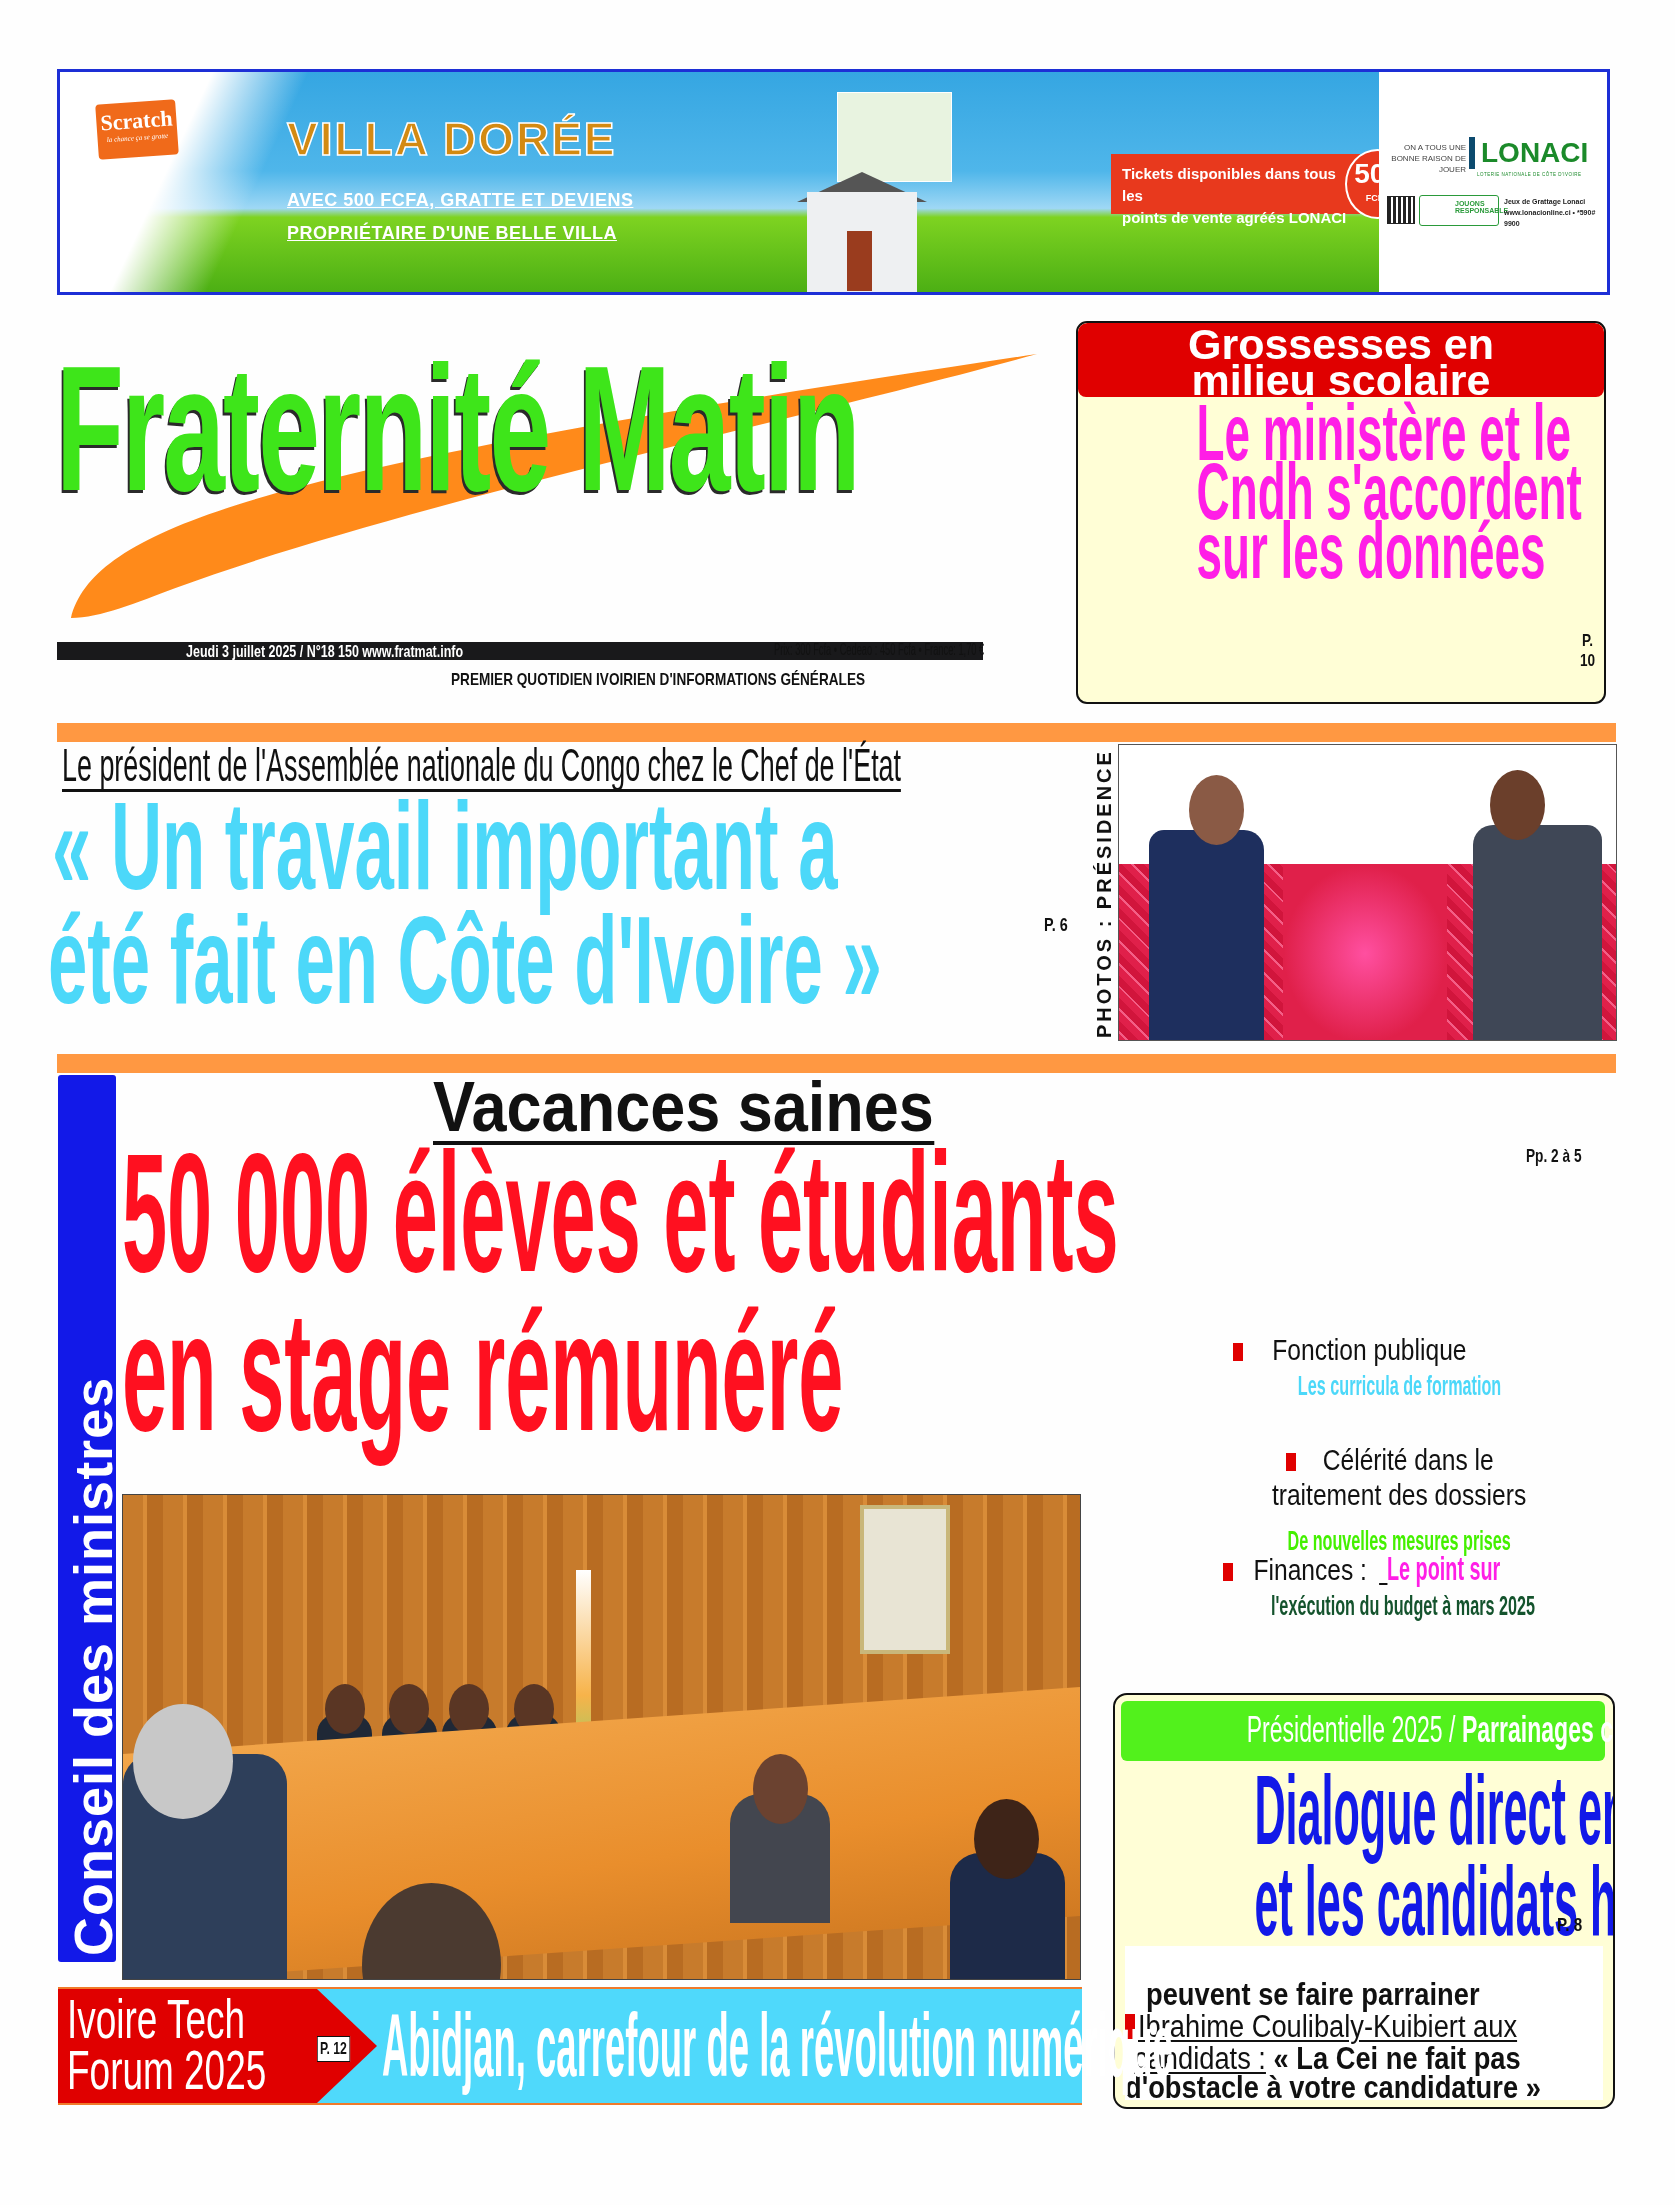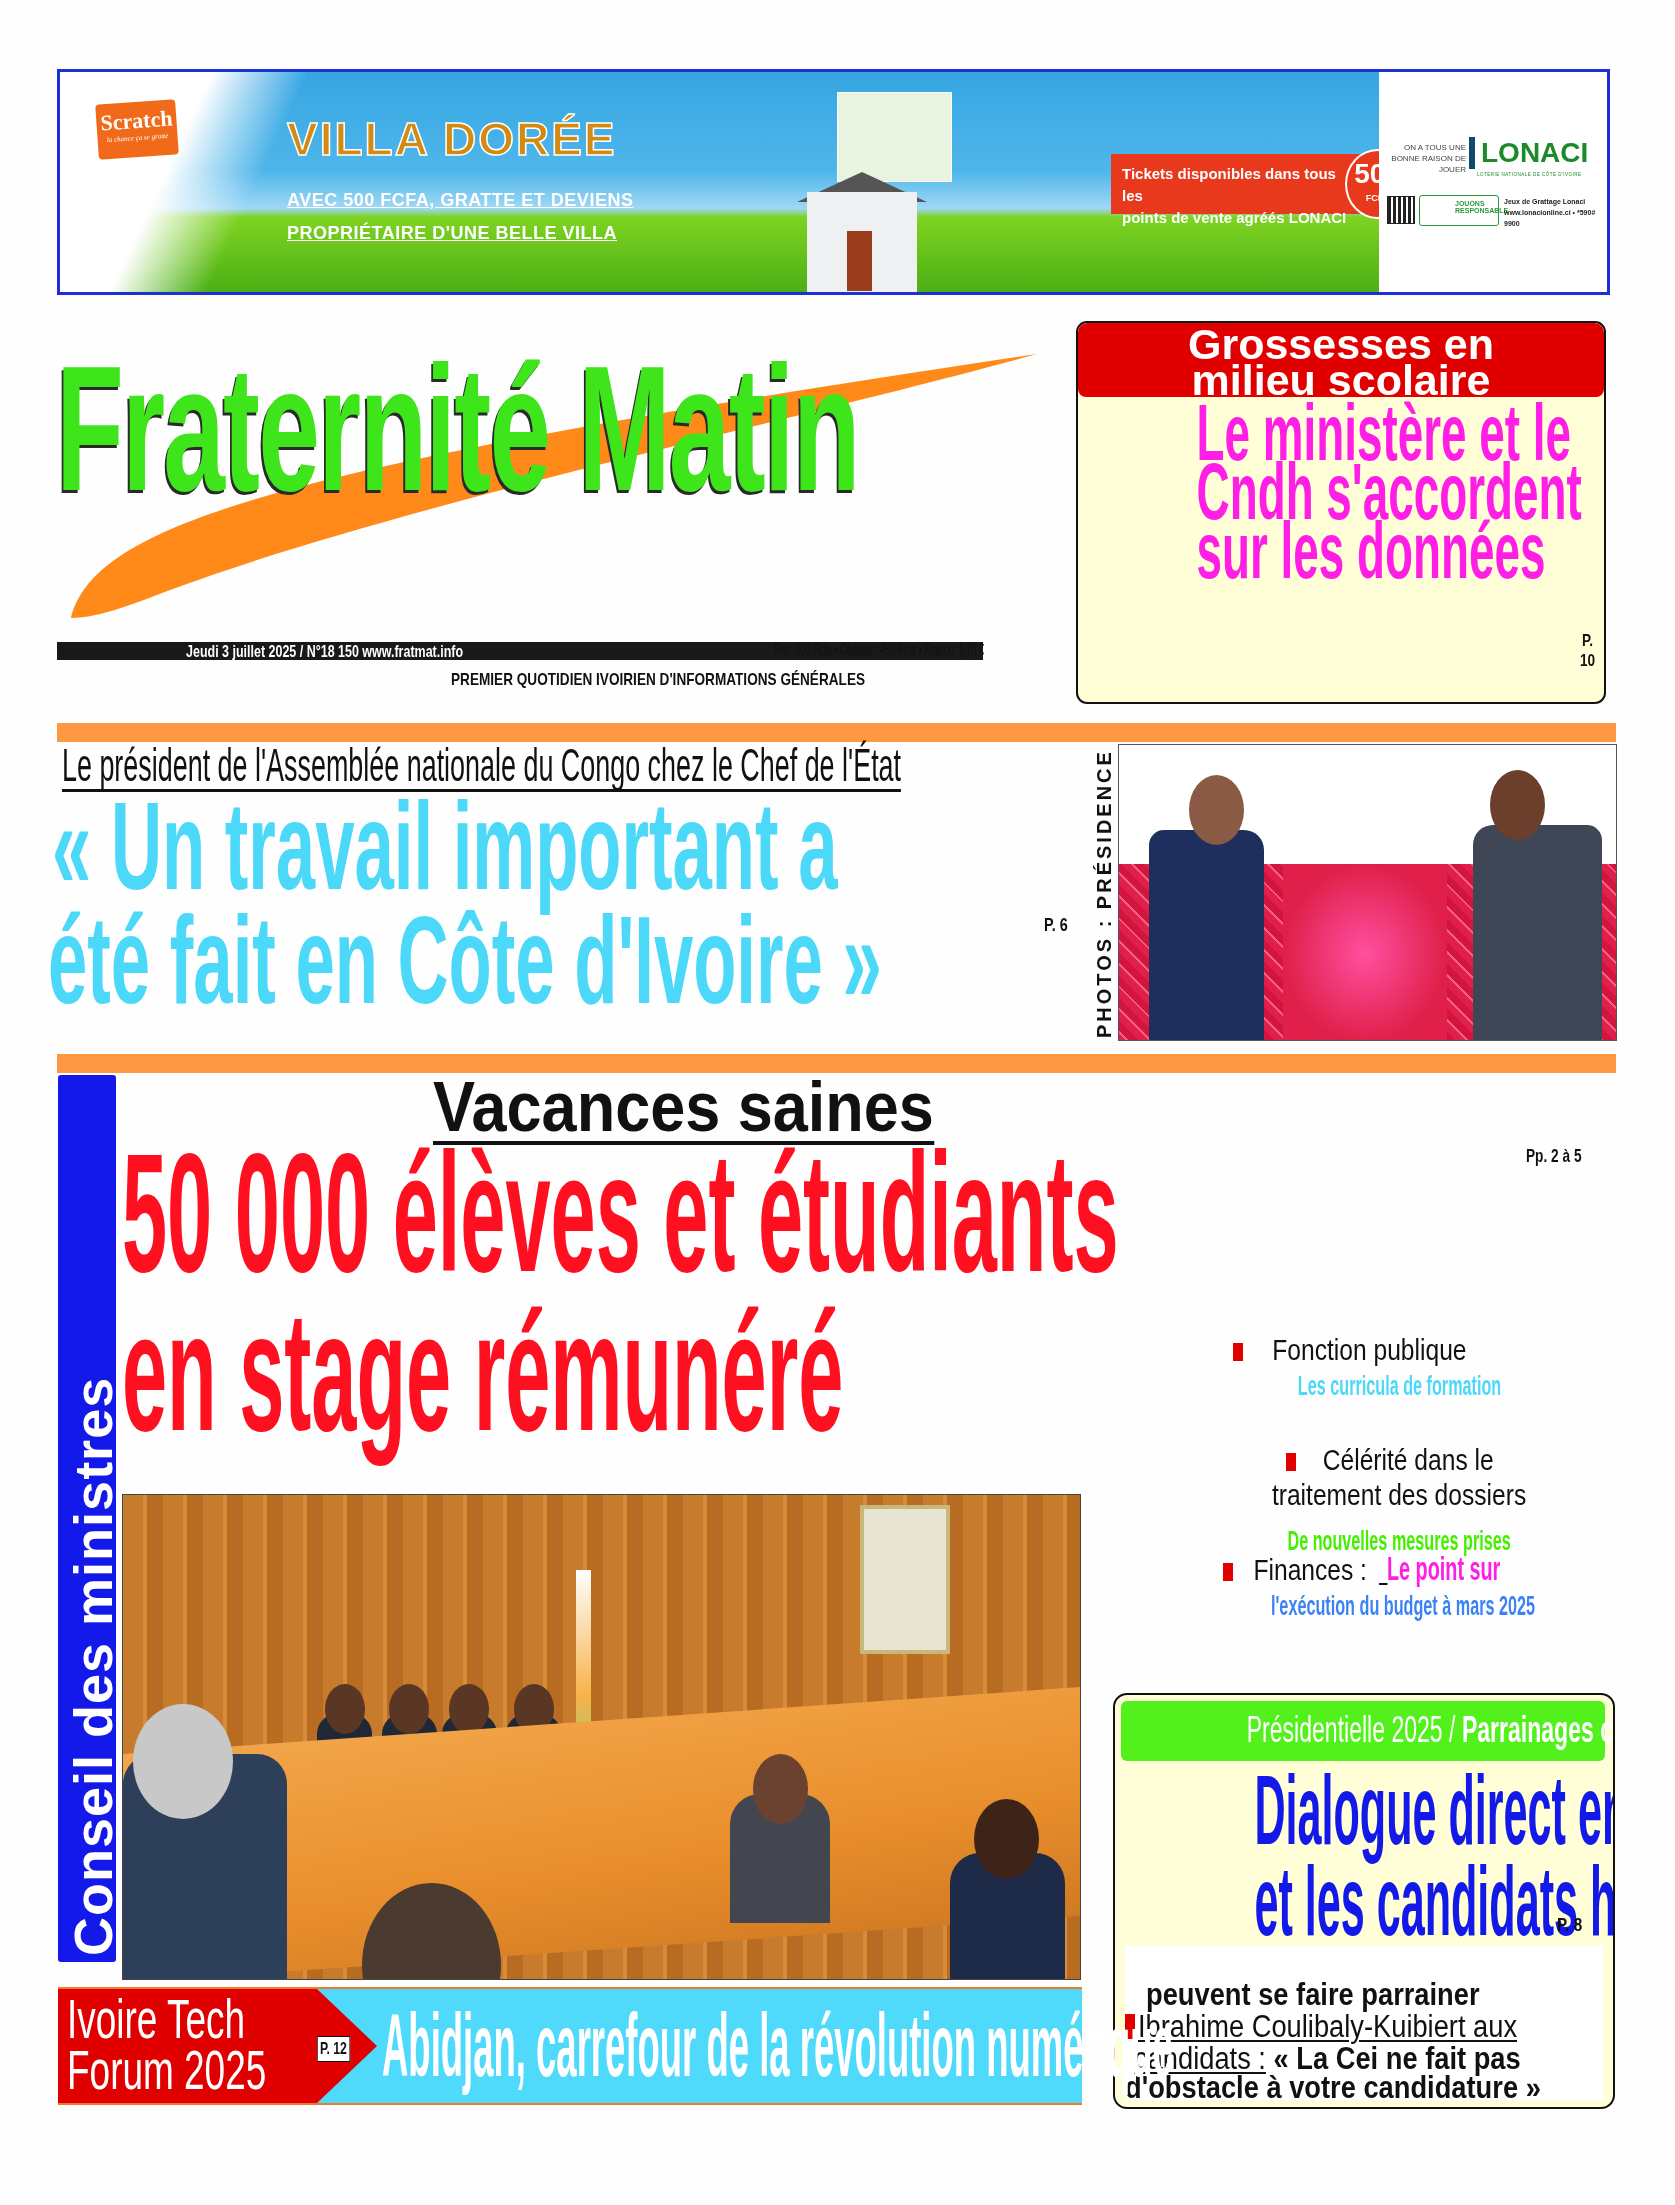--- a/index.html
+++ b/index.html
@@ -96,21 +96,21 @@
   #bullets .cat { font-size: 30px; line-height: 31px; text-decoration: underline; text-decoration-thickness: 2px; text-underline-offset: 3px; }
   #bullets .cat .inner { display: inline-block; transform: scaleX(0.82); transform-origin: center top; white-space: nowrap; }
   #bullets .sub { font-size: 27px; font-weight: bold; line-height: 36px; white-space: nowrap; }
   #bullets .sub .inner { display: inline-block; transform: scaleX(0.6); transform-origin: center top; }
   #b1 { position: absolute; left: 50px; top: 0; }
   #b1s { position: absolute; left: 0; top: 34px; width: 433px; color: #4cd8f9; }
   #b2 { position: absolute; left: 0; top: 110px; width: 433px; }
   #b2s { position: absolute; left: 0; top: 189px; width: 433px; color: #44f000; }
   #b3 { position: absolute; left: 0; top: 219px; width: 433px; }
   #b3 .mag { color: #ff1ee6; font-weight: bold; font-size: 33px; text-decoration: none; display: inline-block; transform: scaleX(0.6); transform-origin: left top; }
-  #b3s { position: absolute; left: 0; top: 254px; width: 433px; color: #3b82f6; }
+  #b3s { position: absolute; left: 0; top: 254px; width: 433px; color: #14532d; }
 
   #photo2 { left: 122px; top: 1494px; width: 959px; height: 486px; border: 1.5px solid #444; overflow: hidden;
     background: repeating-linear-gradient(90deg, #c77b2c 0 20px, #d98c38 20px 24px, #b86c22 24px 40px); }
   #photo2 .table { position: absolute; left: 0; top: 259px; width: 100%; height: 229px;
     background: linear-gradient(175deg, #f2a64a 0%, #e98e2c 60%, #d07a22 100%); transform: skewY(-4deg); transform-origin: left top; }
   #photo2 .portrait { position: absolute; left: 737px; top: 10px; width: 90px; height: 149px; background: #e8e4d4; border: 4px solid #c9b77a; }
   #photo2 .flag { position: absolute; left: 453px; top: 75px; width: 15px; height: 209px; background: linear-gradient(180deg, #fff, #f7b34a 60%, #7ed36c); }
   #photo2 .p { position: absolute; border-radius: 50% 50% 20% 20%; }
   #photo2 .fg1 { left: 0; top: 259px; width: 164px; height: 229px; background: #2e3f5a; border-radius: 30px 30px 0 0; }
   #photo2 .fg1h { left: 10px; top: 209px; width: 100px; height: 115px; background: #c8c8c8; border-radius: 50%; }

